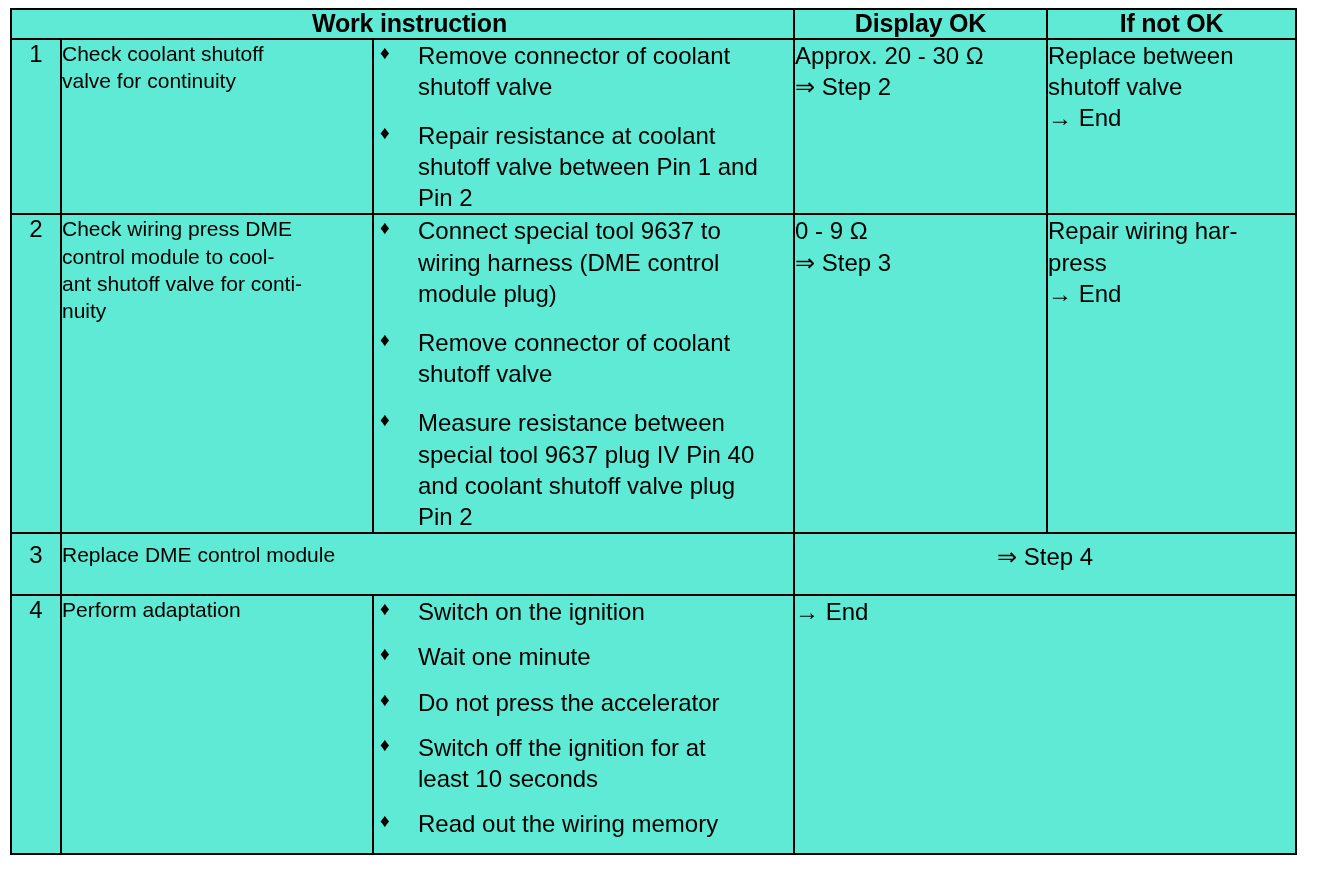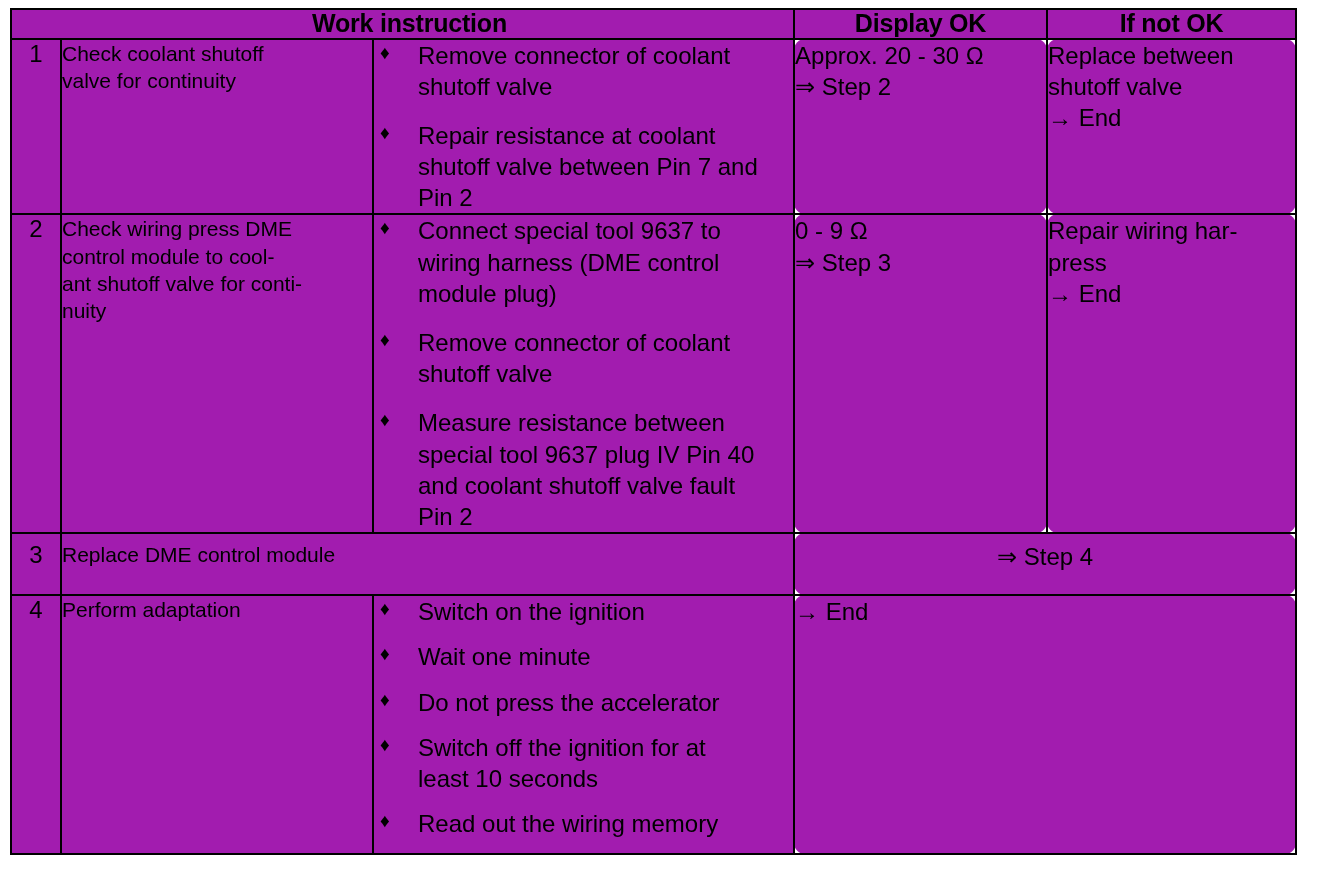--- a/index.html
+++ b/index.html
@@ -30,21 +30,21 @@
     border-collapse: collapse;
     table-layout: fixed;
     background: #ffffff;
   }
 
   table.wi-table td,
   table.wi-table th {
     border: 2px solid #000000;
     vertical-align: top;
     padding: 0;
-    background: #a21caf;
+    background: #5eead4;
   }
 
   
   col.c-num    { width: 50px; }
   col.c-task   { width: 312px; }
   col.c-steps  { width: 421px; }
   col.c-ok     { width: 253px; }
   col.c-notok  { width: 249px; }
 
   
@@ -75,21 +75,20 @@
   .steps-cell {
     font-size: 24px;
     line-height: 1.30;
     padding: 10px 8px 12px 10px;
   }
 
   .val-cell {
     font-size: 24px;
     line-height: 1.30;
     padding: 10px 8px 12px 10px;
-    border-radius: 11px;
   }
 
   .val-cell.centered {
     text-align: center;
     margin-top: 28px;
   }
 
   .line { display: block; white-space: pre; }
 
   
@@ -166,21 +165,21 @@
         <td class="steps-cell">
           <ul class="bullets">
             <li>
               <span class="bullet-mark">♦</span>
               <span class="line">Remove connector of coolant</span>
               <span class="line">shutoff valve</span>
             </li>
             <li>
               <span class="bullet-mark">♦</span>
               <span class="line">Repair resistance at coolant</span>
-              <span class="line">shutoff valve between Pin 7 and</span>
+              <span class="line">shutoff valve between Pin 1 and</span>
               <span class="line">Pin 2</span>
             </li>
           </ul>
         </td>
 
         <td class="val-cell">
           <span class="line">Approx. 20 - 30 Ω</span>
           <span class="line">⇒ Step 2</span>
         </td>
 
@@ -211,21 +210,21 @@
             </li>
             <li>
               <span class="bullet-mark">♦</span>
               <span class="line">Remove connector of coolant</span>
               <span class="line">shutoff valve</span>
             </li>
             <li>
               <span class="bullet-mark">♦</span>
               <span class="line">Measure resistance between</span>
               <span class="line">special tool 9637 plug IV Pin 40</span>
-              <span class="line">and coolant shutoff valve fault</span>
+              <span class="line">and coolant shutoff valve plug</span>
               <span class="line">Pin 2</span>
             </li>
           </ul>
         </td>
 
         <td class="val-cell">
           <span class="line">0 - 9 Ω</span>
           <span class="line">⇒ Step 3</span>
         </td>
 

